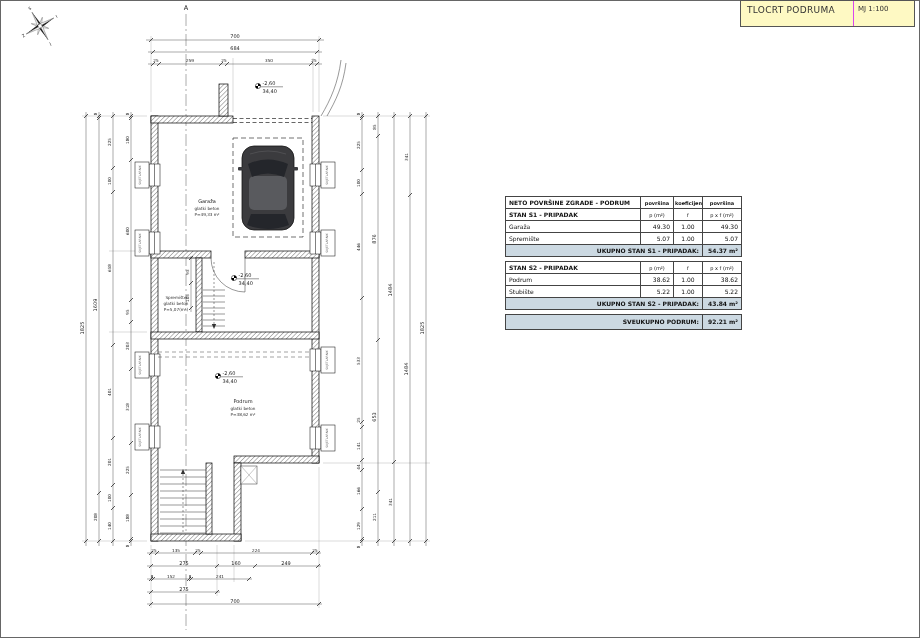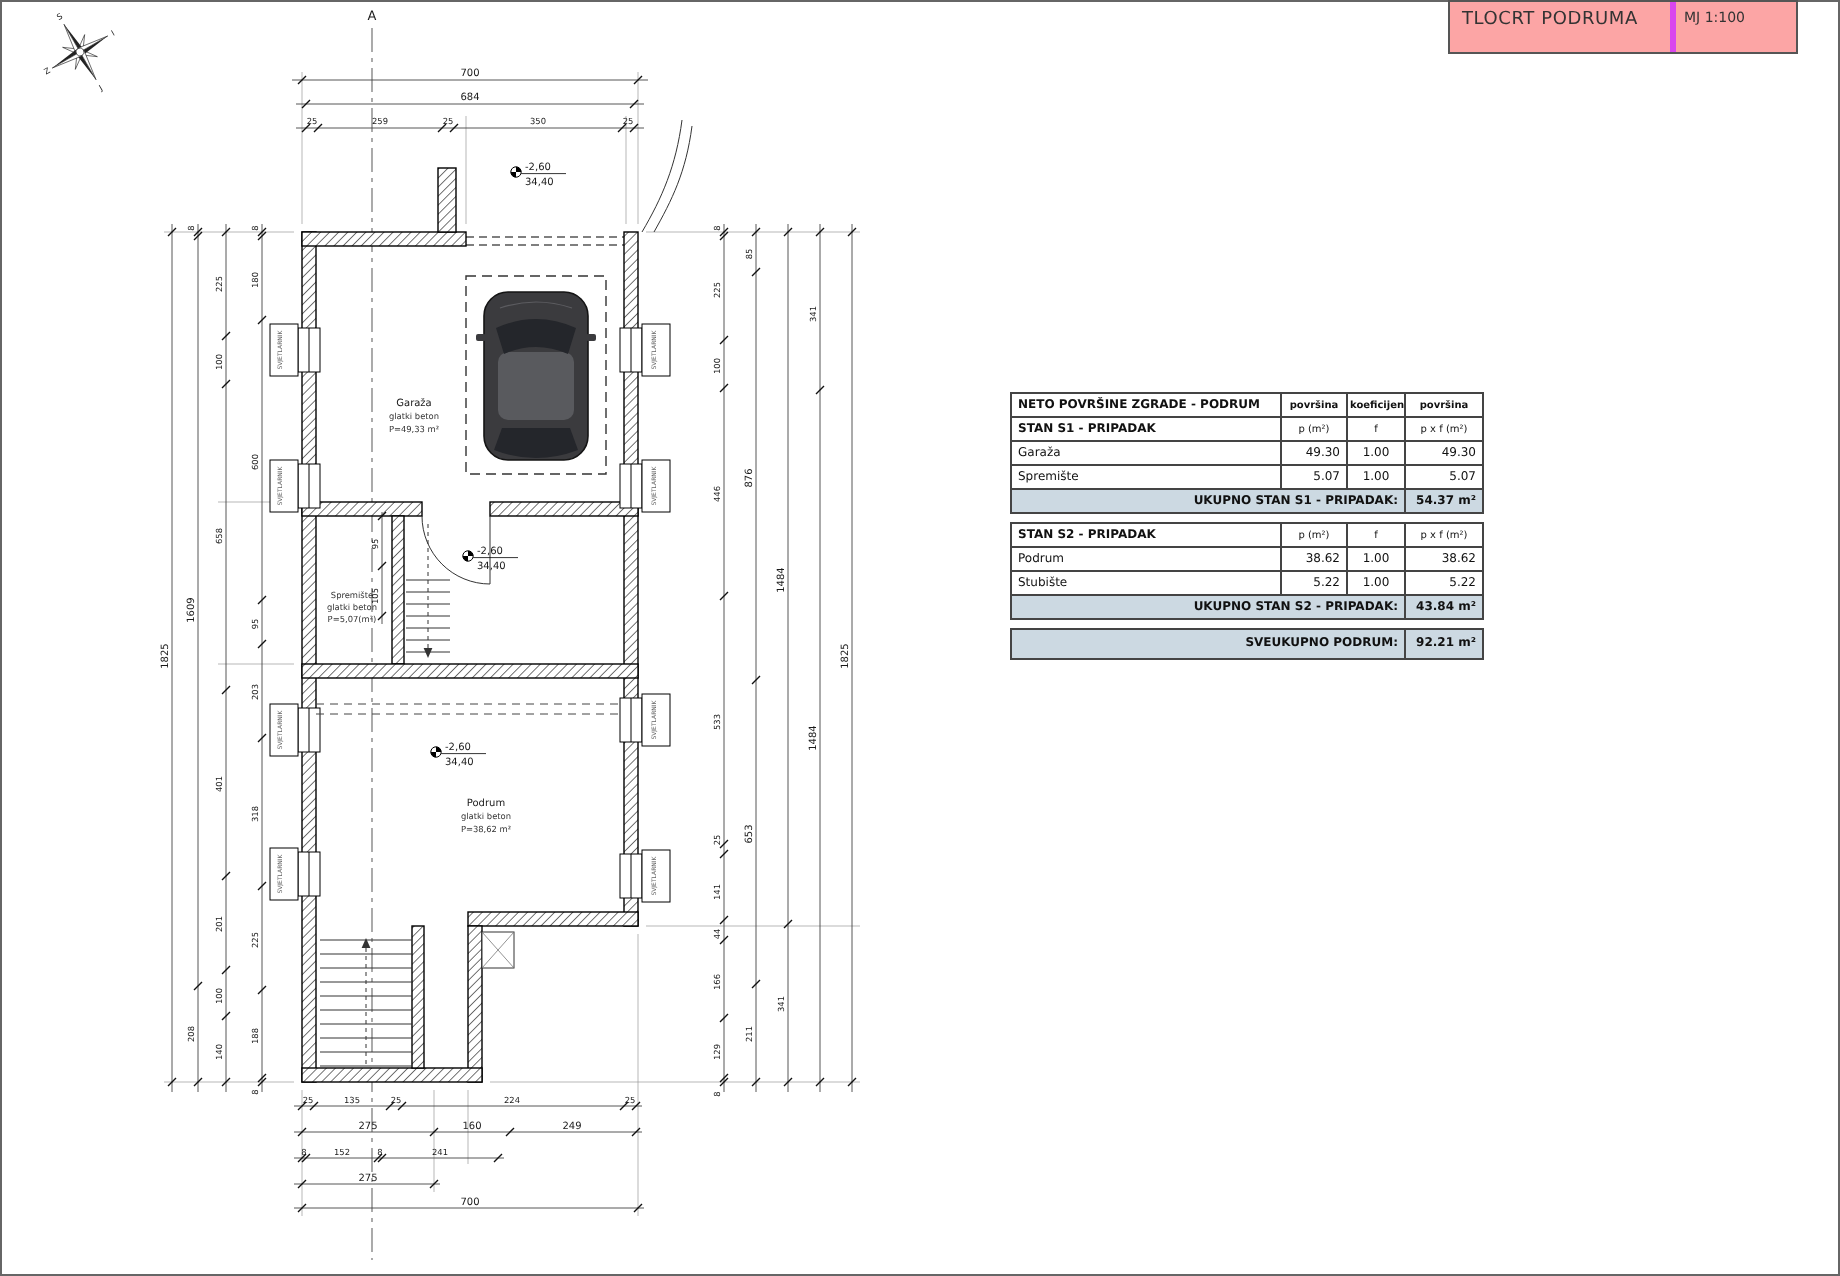--- a/index.html
+++ b/index.html
@@ -1,23 +1,23 @@
 <!DOCTYPE html>
 <html><head>
 <meta charset="utf-8">
 <style>
   html,body{margin:0;padding:0;background:#ddd;}
   .page{position:relative;width:920px;height:638px;background:#fff;overflow:hidden;
         font-family:"DejaVu Sans",sans-serif;color:#1a1a1a;}
   .frame{position:absolute;inset:0;border:1px solid #666;box-sizing:border-box;pointer-events:none;}
   
-  .titleblock{position:absolute;left:724px;top:0;width:175px;height:27px;border:1px solid #555;
-              box-sizing:border-box;display:flex;background:#fca5a5;}
+  .titleblock{position:absolute;left:740px;top:0;width:175px;height:27px;border:1px solid #555;
+              box-sizing:border-box;display:flex;background:#fef9c3;}
   .tb-title{flex:1;padding:4px 6px;font-size:9px;letter-spacing:.3px;color:#333;}
-  .tb-scale{width:52px;border-left:3px solid #d946ef;padding:4px 4px;font-size:7px;color:#333;}
+  .tb-scale{width:52px;border-left:1px solid #d946ef;padding:4px 4px;font-size:7px;color:#333;}
   
   .plan-svg{position:absolute;left:0;top:0;}
   svg text{font-family:"DejaVu Sans",sans-serif;fill:#1a1a1a;}
   .dim{font-size:5px;}
   .dim-s{font-size:4.2px;}
   .lbl{font-size:5px;}
   .lbl-s{font-size:4.2px;fill:#333;}
   .tiny{font-size:3px;fill:#666;}
   .axis-lbl{font-size:6.5px;}
   .dline{stroke:#444;stroke-width:.45;fill:none;}

